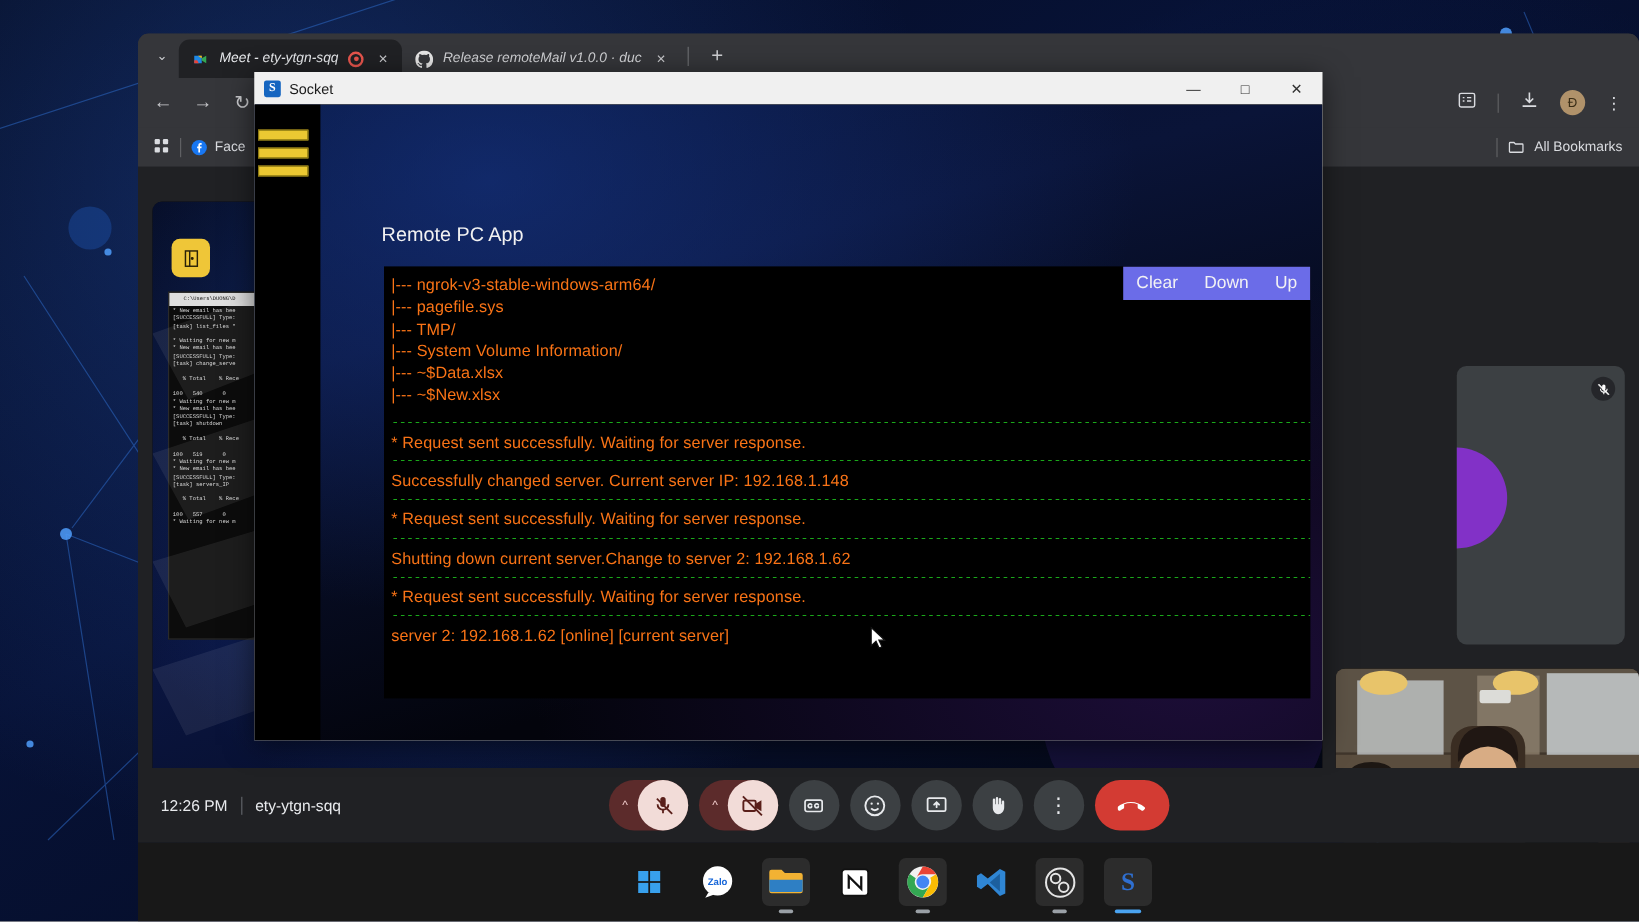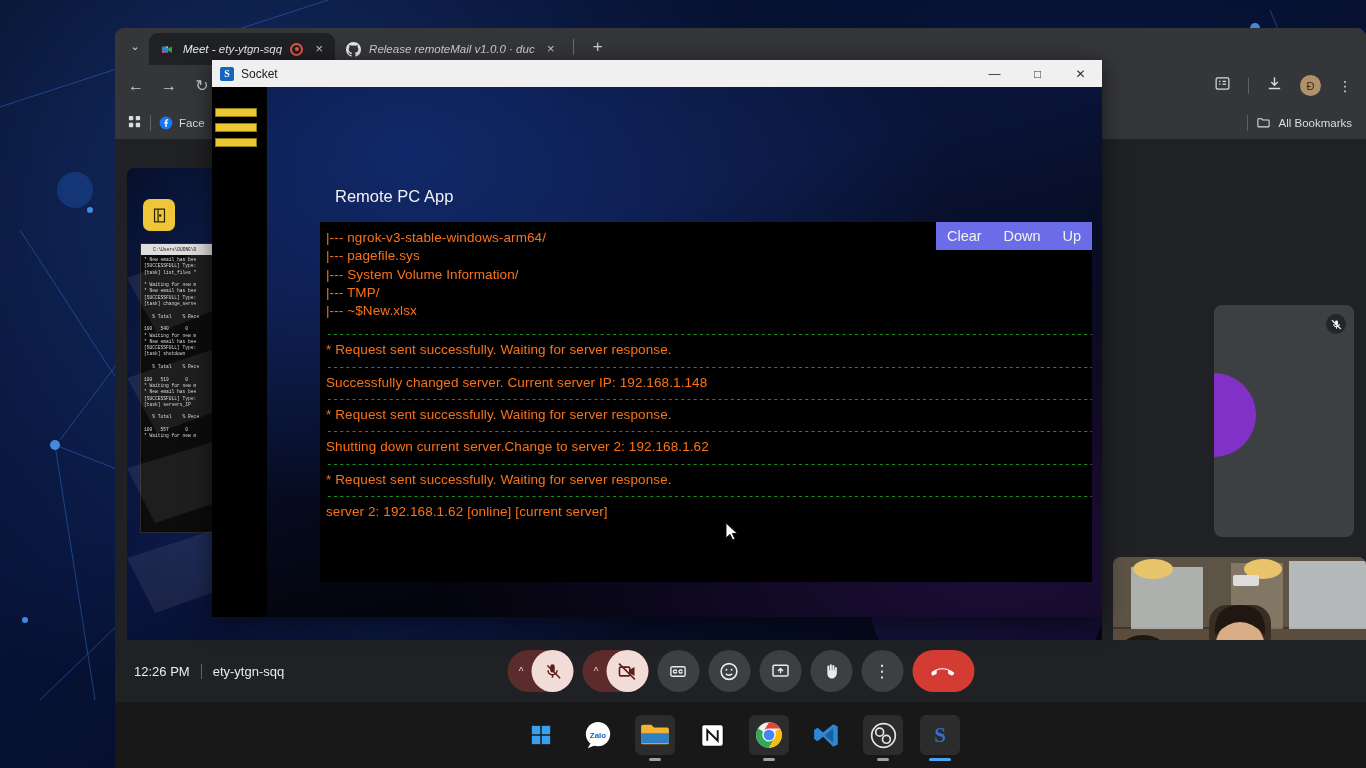--- a/index.html
+++ b/index.html
@@ -272,21 +272,21 @@
   #sock-hamburger {
     position: absolute; left: 3px; top: 21px;
     width: 42px;
   }
   #sock-hamburger i {
     display: block; height: 9px; background: #ebc832;
     margin-bottom: 6px; border: 1px solid #8d7a12;
   }
   #sock-title-text {
     position: absolute; left: 106px; top: 100px;
-    color: #f2f2f2; font-size: 16.5px; margin-left: 17px;
+    color: #f2f2f2; font-size: 16.5px;
   }
   
   #term {
     position: absolute; left: 108px; top: 135px;
     width: 772px; height: 360px;
     background: #000;
     overflow: hidden;
   }
   #term-lines {
     padding: 7px 0 0 6px;
@@ -710,22 +710,23 @@
 
       <div id="term">
         <div id="term-btns">
           <span class="tbtn">Clear</span>
           <span class="tbtn">Down</span>
           <span class="tbtn">Up</span>
         </div>
         <div id="term-lines">
             <div class="tline">|--- ngrok-v3-stable-windows-arm64/</div>
             <div class="tline">|--- pagefile.sys</div>
+            <div class="tline">|--- TMP/</div>
             <div class="tline">|--- System Volume Information/</div>
-            <div class="tline">|--- TMP/</div>
+            <div class="tline">|--- ~$Data.xlsx</div>
             <div class="tline">|--- ~$New.xlsx</div>
             <div class="tgap"></div>
             <div class="tsep">------------------------------------------------------------------------------------------------------------------------------------------------------------------------------------------------------------------</div>
             <div class="tline">* Request sent successfully. Waiting for server response.</div>
             <div class="tsep">------------------------------------------------------------------------------------------------------------------------------------------------------------------------------------------------------------------</div>
             <div class="tline">Successfully changed server. Current server IP: 192.168.1.148</div>
             <div class="tsep">------------------------------------------------------------------------------------------------------------------------------------------------------------------------------------------------------------------</div>
             <div class="tline">* Request sent successfully. Waiting for server response.</div>
             <div class="tsep">------------------------------------------------------------------------------------------------------------------------------------------------------------------------------------------------------------------</div>
             <div class="tline">Shutting down current server.Change to server 2: 192.168.1.62</div>

